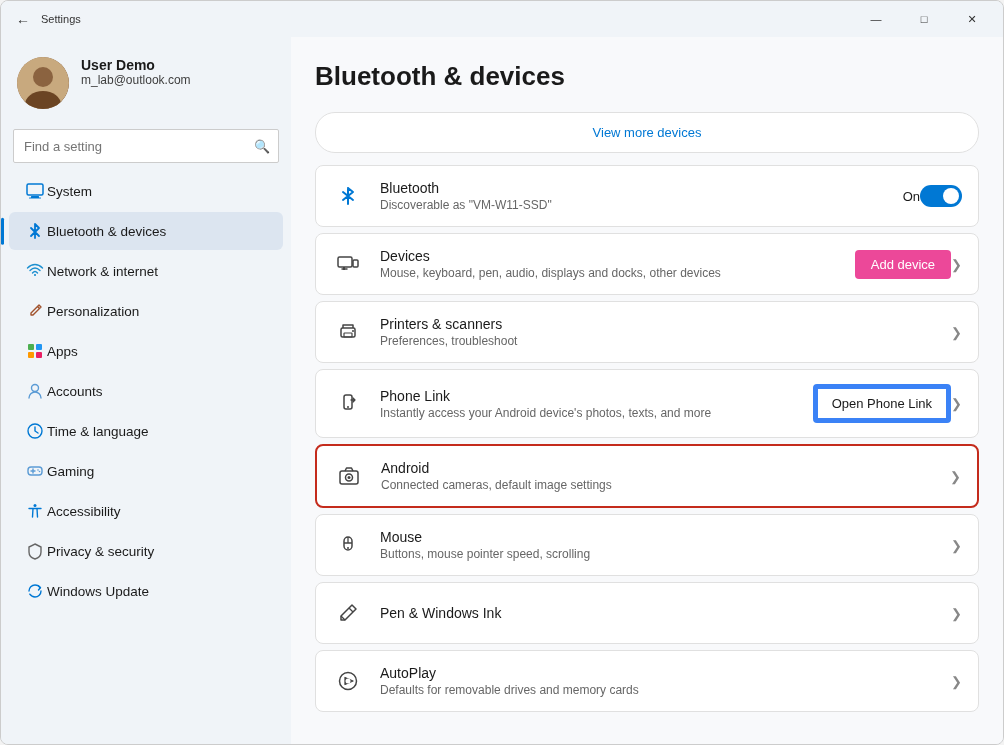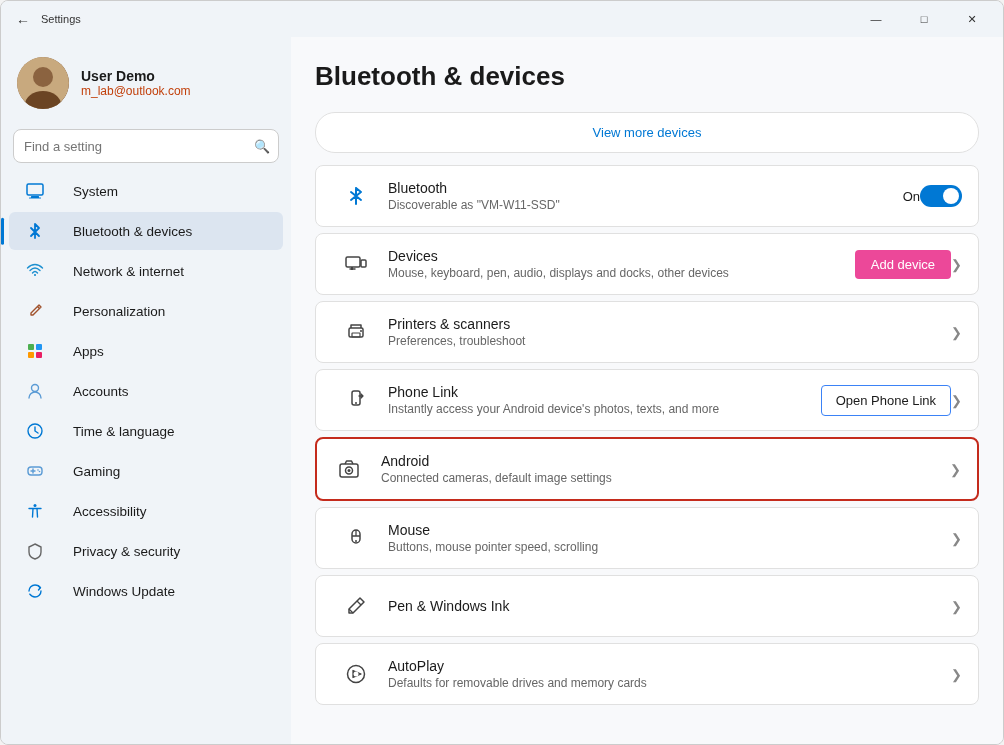--- a/index.html
+++ b/index.html
@@ -70,21 +70,21 @@
       width: 290px;
       flex-shrink: 0;
       background: #f0f4f8;
       display: flex;
       flex-direction: column;
       padding: 8px 0;
       overflow-y: auto;
     }
     .user-profile {
       display: flex;
-      align-items: center;
+      align-items: flex-start;
       padding: 12px 16px 16px 16px;
       gap: 12px;
     }
     .avatar {
       width: 52px; height: 52px;
       border-radius: 50%;
       background: #c8a97e;
       display: flex; align-items: center; justify-content: center;
       font-size: 24px;
       color: #5a3a1a;
@@ -98,30 +98,30 @@
       color: #ddd;
       font-size: 22px;
     }
     .user-info .user-name {
       font-size: 14px;
       font-weight: 600;
       color: #1a1a1a;
     }
     .user-info .user-email {
       font-size: 12px;
-      color: #c2410c;
+      color: #404040;
     }
     .search-box {
       margin: 4px 12px 8px 12px;
       position: relative;
     }
     .search-input {
       width: 100%;
       height: 34px;
-      border-radius: 8px;
+      border-radius: 2px;
       border: 1px solid #ccc;
       background: white;
       padding: 0 32px 0 10px;
       font-size: 13px;
       color: #555;
       outline: none;
     }
     .search-icon {
       position: absolute;
       right: 8px;
@@ -131,21 +131,21 @@
       color: #666;
     }
 
     .nav-item {
       display: flex;
       align-items: center;
       padding: 9px 16px;
       cursor: pointer;
       border-radius: 6px;
       margin: 1px 8px;
-      gap: 28px;
+      gap: 2px;
       font-size: 13.5px;
       color: #1a1a1a;
       position: relative;
     }
     .nav-item.active {
       background: #dce5f0;
       font-weight: 500;
     }
     .nav-item.active::before {
       content: '';
@@ -193,21 +193,20 @@
       margin-bottom: 12px;
       font-family: 'Segoe UI', sans-serif;
     }
 
     .settings-card {
       background: white;
       border: 1px solid #e0e0e0;
       border-radius: 8px;
       margin-bottom: 6px;
       overflow: hidden;
-      padding-left: 8px;
     }
     .settings-item {
       display: flex;
       align-items: center;
       padding: 14px 16px;
       cursor: pointer;
       border-bottom: 1px solid #f0f0f0;
       gap: 16px;
     }
     .settings-item:last-child { border-bottom: none; }
@@ -271,21 +270,21 @@
       font-size: 13px;
       cursor: pointer;
       white-space: nowrap;
       font-family: 'Segoe UI', sans-serif;
     }
 
     
     .phone-link-btn {
       background: white;
       color: #1a1a1a;
-      border: 1px solid #3b82f6;
+      border: 5px solid #3b82f6;
       border-radius: 4px;
       padding: 7px 14px;
       font-size: 13px;
       cursor: pointer;
       white-space: nowrap;
       font-family: 'Segoe UI', sans-serif;
     }
 
     .highlighted-card {
       border: 2.5px solid #c42b1c !important;

